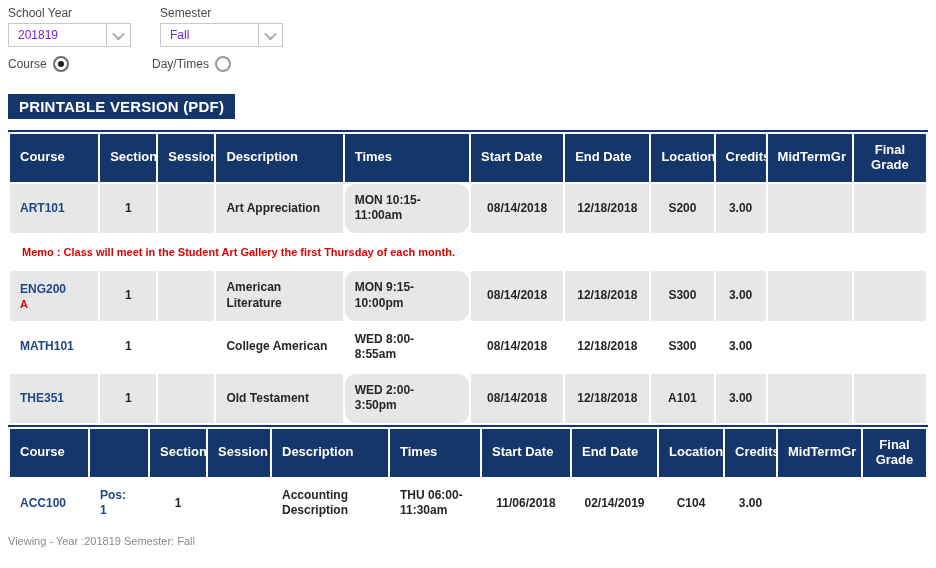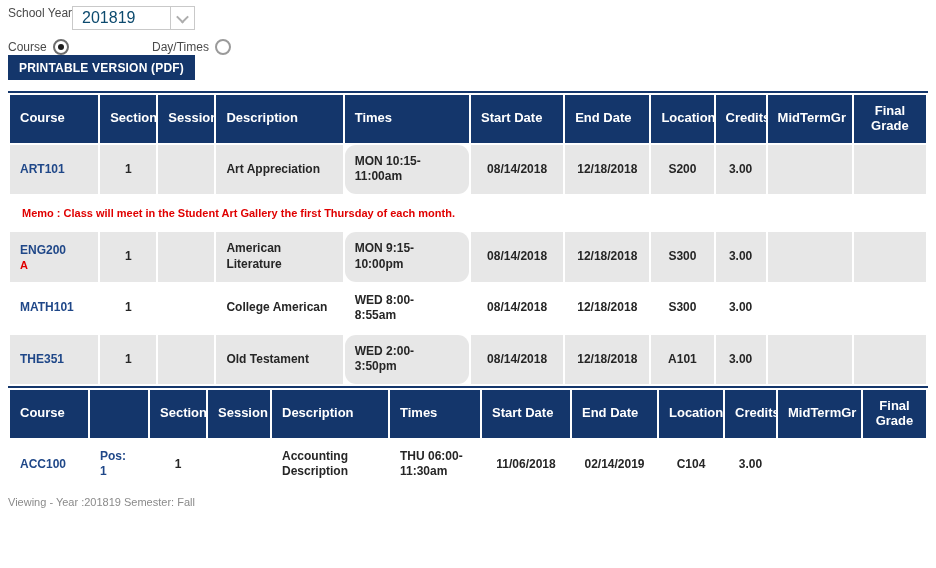--- a/index.html
+++ b/index.html
@@ -5,28 +5,28 @@
   html,body{margin:0;padding:0;background:#fff;}
   body{
     width:936px;height:568px;overflow:hidden;
     font-family:"Liberation Sans", sans-serif;
     -webkit-font-smoothing:antialiased;
   }
   .page{padding:6px 8px 0 8px;}
 
   
   .filters{display:flex;gap:29px;}
-  .filter-group{display:flex;flex-direction:row;}
+  .filter-group{display:flex;flex-direction:column;}
   .filter-label{font-size:12px;color:#4a4a4a;margin-bottom:3px;}
   .select{
     width:123px;height:24px;border:1px solid #c9c9c9;background:#fff;
     display:flex;align-items:center;justify-content:space-between;
     box-sizing:border-box;cursor:pointer;
   }
-  .select .sel-value{color:#0c4a6e;font-size:16px;padding-left:9px;}
+  .select .sel-value{color:#6d28d9;font-size:12px;padding-left:9px;}
   .select .arrow-box{
     width:24px;height:100%;border-left:1px solid #c9c9c9;
     display:flex;align-items:center;justify-content:center;box-sizing:border-box;
   }
   .chev{
     width:7px;height:7px;border-right:2px solid #adadad;border-bottom:2px solid #adadad;
     transform:rotate(45deg) translate(-1px,-1px);
   }
 
   
@@ -35,21 +35,21 @@
   .radio{
     width:12px;height:12px;border:2px solid #6d6d6d;border-radius:50%;
     margin-left:6px;display:inline-flex;align-items:center;justify-content:center;cursor:pointer;
   }
   .radio.unsel{border-color:#9a9a9a;}
   .radio.sel::after{content:"";width:6px;height:6px;background:#1d1d1d;border-radius:50%;}
   .rg-first{width:144px;}
 
   
   .btn{
-    margin-top:0;background:#14366b;color:#fff;font-weight:bold;font-size:12px;
+    margin-top:22px;background:#14366b;color:#fff;font-weight:bold;font-size:15px;
     border:none;height:25px;padding:0 11px;font-family:"Liberation Sans",sans-serif;
     letter-spacing:.2px;cursor:pointer;display:block;
   }
 
   
   table.grid{
     border-collapse:separate;border-spacing:2px;table-layout:fixed;
     width:920px;background:#fff;border-top:2px solid #14366b;
   }
   table.grid.main{margin-top:11px;}
@@ -86,20 +86,29 @@
 </head>
 <body>
 
 <div class="page">
 
   <div class="filters">
     <div class="filter-group">
       <div class="filter-label">School Year</div>
       <div class="select">
         <span class="sel-value">201819</span>
+        <span class="arrow-box">
+          <span class="chev"></span>
+        </span>
+      </div>
+    </div>
+    <div class="filter-group">
+      <div class="filter-label">Semester</div>
+      <div class="select">
+        <span class="sel-value">Fall</span>
         <span class="arrow-box">
           <span class="chev"></span>
         </span>
       </div>
     </div>
   </div>
 
   <div class="radio-row">
     <div class="radio-group rg-first">
       <span>Course</span>

